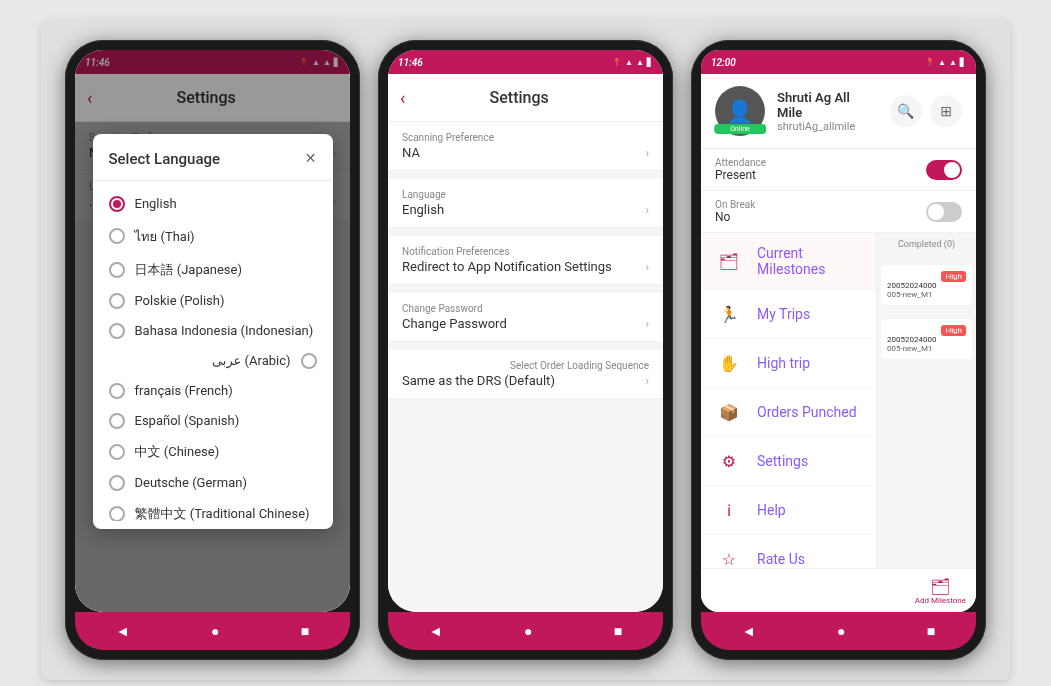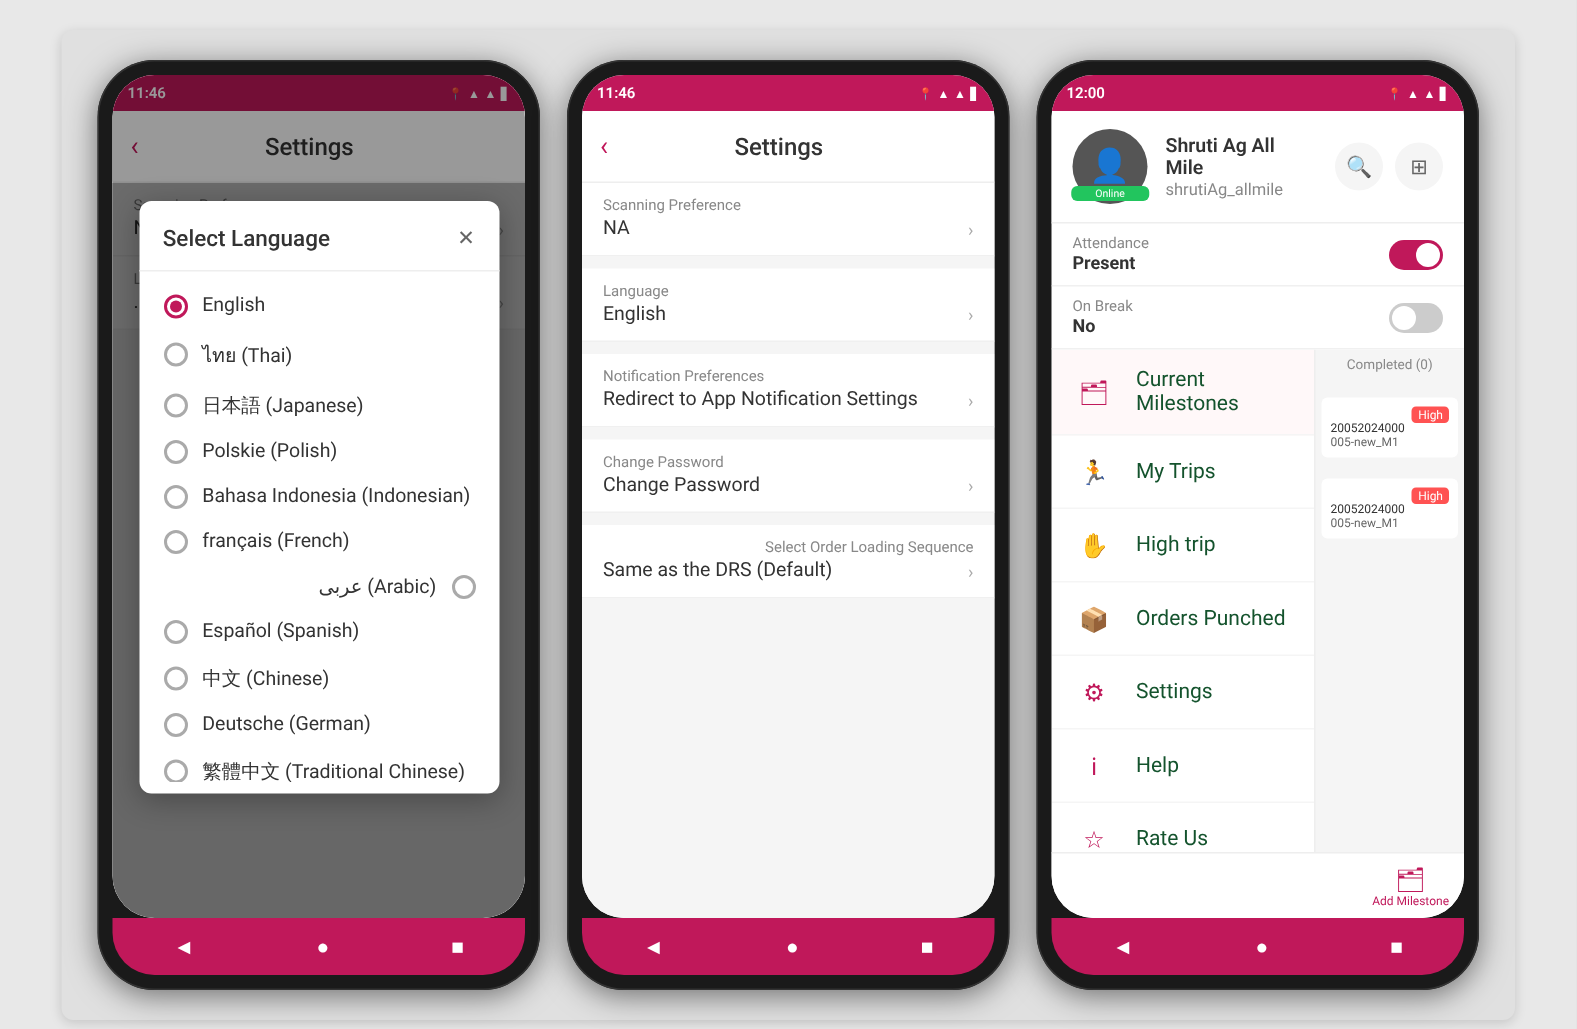--- a/index.html
+++ b/index.html
@@ -49,20 +49,21 @@
       display: flex;
       align-items: center;
       justify-content: space-between;
       padding: 0 10px;
       flex-shrink: 0;
     }
     .status-bar .time {
       color: #fff;
       font-size: 10px;
       font-weight: 600;
+      font-style: italic;
     }
     .status-bar .icons {
       display: flex;
       gap: 3px;
       align-items: center;
     }
     .status-bar .icons span {
       color: #fff;
       font-size: 8px;
     }
@@ -277,21 +278,21 @@
       align-items: center;
       border-bottom: 1px solid #f0f0f0;
     }
     .att-label {
       font-size: 10px;
       color: #888;
     }
     .att-value {
       font-size: 12px;
       color: #333;
-      font-weight: 700;
+      font-weight: 400;
     }
     
     .toggle {
       width: 36px;
       height: 20px;
       border-radius: 10px;
       background: #c0185a;
       position: relative;
       cursor: pointer;
     }
@@ -333,21 +334,21 @@
       height: 24px;
       display: flex;
       align-items: center;
       justify-content: center;
       font-size: 16px;
       color: #c0185a;
       flex-shrink: 0;
     }
     .drawer-item .d-label {
       font-size: 14px;
-      color: #14532d;
+      color: #8b5cf6;
     }
     
     .right-panel {
       background: #f5f5f5;
       width: 100px;
       flex-shrink: 0;
       border-left: 1px solid #eee;
       display: flex;
       flex-direction: column;
       gap: 14px;
@@ -364,21 +365,21 @@
       background: #ff5252;
       color: #fff;
       font-size: 8px;
       padding: 1px 4px;
       border-radius: 3px;
       float: right;
     }
     .phone3-screen {
       flex: 1;
       background: #fff;
-      border-radius: 28px;
+      border-radius: 18px;
       overflow: hidden;
       display: flex;
       flex-direction: column;
       position: relative;
     }
     .phone3-content {
       flex: 1;
       display: flex;
       overflow: hidden;
     }
@@ -446,27 +447,27 @@
                 <span class="lang-text">日本語 (Japanese)</span>
               </div>
               <div class="lang-item">
                 <div class="radio-circle"></div>
                 <span class="lang-text">Polskie (Polish)</span>
               </div>
               <div class="lang-item">
                 <div class="radio-circle"></div>
                 <span class="lang-text">Bahasa Indonesia (Indonesian)</span>
               </div>
+              <div class="lang-item rtl">
+                <div class="radio-circle"></div>
+                <span class="lang-text">عربى (Arabic)</span>
+              </div>
               <div class="lang-item">
                 <div class="radio-circle"></div>
                 <span class="lang-text">français (French)</span>
-              </div>
-              <div class="lang-item rtl">
-                <div class="radio-circle"></div>
-                <span class="lang-text">عربى (Arabic)</span>
               </div>
               <div class="lang-item">
                 <div class="radio-circle"></div>
                 <span class="lang-text">Español (Spanish)</span>
               </div>
               <div class="lang-item">
                 <div class="radio-circle"></div>
                 <span class="lang-text">中文 (Chinese)</span>
               </div>
               <div class="lang-item">

